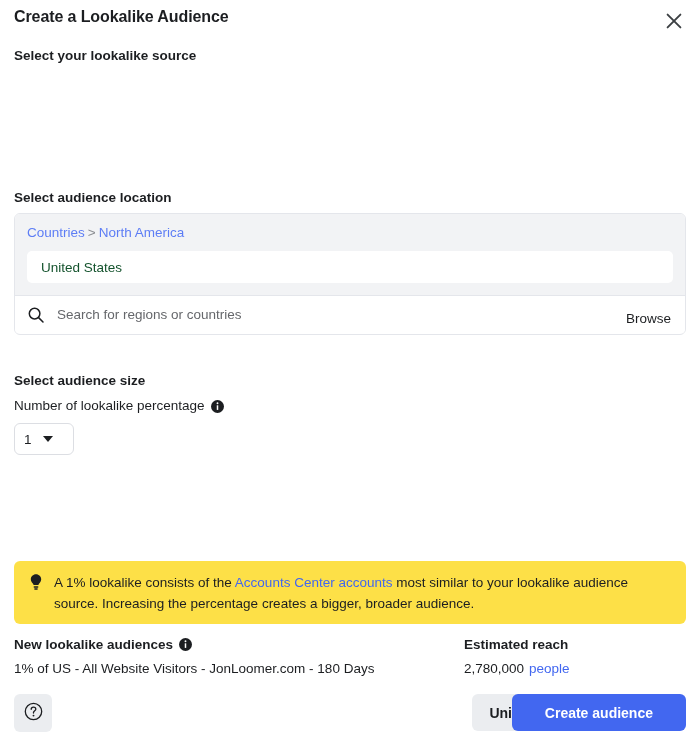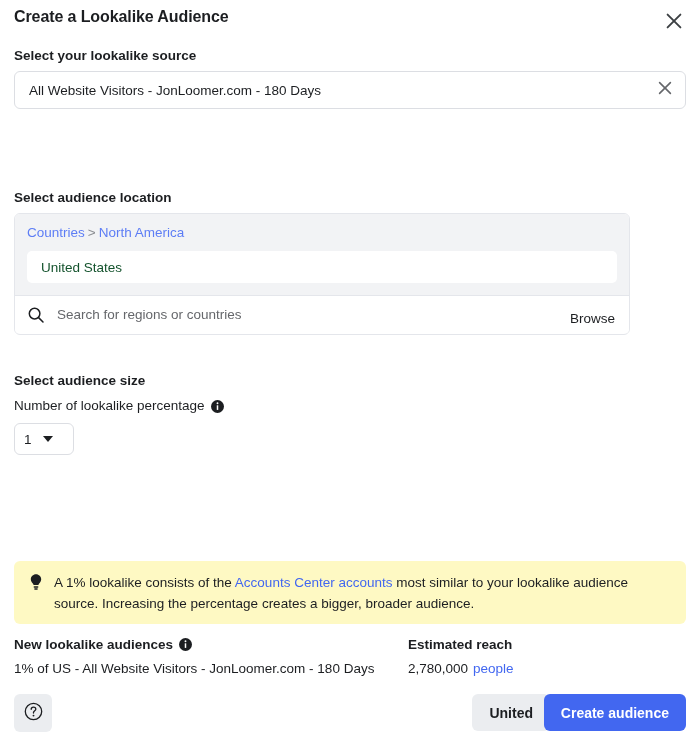--- a/index.html
+++ b/index.html
@@ -59,21 +59,21 @@
   .create-src-label { font-size:13.5px; color:#1c1e21; }
   .caret {
     width:0;height:0;margin-left:12px;
     border-left:5px solid transparent;border-right:5px solid transparent;
     border-top:6px solid #1c1e21;
   }
 
   
   .lbl-location { position:absolute; left:14px; top:190px; }
   .loc-panel {
-    position:absolute; left:14px; top:213px; width:616px; height:122px;
+    position:absolute; left:14px; top:213px; width:672px; height:122px;
     border:1px solid #e4e6eb; border-radius:6px; overflow:hidden; background:#fff;
   }
   .loc-top { background:#f2f3f5; padding:10px 12px 12px 12px; }
   .breadcrumb { font-size:13.5px; line-height:18px; white-space:nowrap; }
   .bc-link { color:#5d7df5; cursor:pointer; }
   .bc-sep { color:#8a8d91; margin:0 3px; }
   .loc-selected {
     margin-top:9px; height:32px; background:#fff; border-radius:5px;
     display:flex; align-items:center; padding-left:14px;
     font-size:13.5px; color:#14532d;
@@ -133,51 +133,51 @@
     position:absolute; top:0; font-size:11.5px; color:#9a9da1;
     transform:translateX(-50%); white-space:nowrap;
   }
   .tick.active { color:#1c1e21; font-weight:bold; }
   .tick.edge-left { transform:none; left:0 !important; }
   .tick.edge-right { transform:none; right:0; left:auto !important; }
 
   
   .tip-box {
     position:absolute; left:14px; top:561px; width:672px; height:63px;
-    background:#fef9c3; border-radius:6px; display:flex; padding:11px 14px 0 14px;
+    background:#fde047; border-radius:6px; display:flex; padding:11px 14px 0 14px;
   }
   .bulb { width:16px; height:18px; flex:0 0 16px; margin-top:1px; }
   .tip-text {
     margin-left:10px; font-size:13.5px; line-height:21px; color:#1c1e21;
   }
   .tip-link { color:#4267f0; cursor:pointer; }
 
   
   .summary { position:absolute; left:14px; top:637px; width:672px; }
   .sum-head { display:flex; font-size:13.5px; font-weight:bold; color:#1c1e21; }
-  .sum-col-a { width:394px; display:flex; align-items:center; }
+  .sum-col-a { width:450px; display:flex; align-items:center; }
   .sum-row { display:flex; margin-top:9px; font-size:13.5px; color:#1c1e21; }
   .reach-people { color:#4267f0; margin-left:5px; cursor:pointer; }
 
   
   .footer {
     position:absolute; left:0; bottom:0; width:700px; height:60px;
   }
   .help-btn {
     position:absolute; left:14px; top:11px; width:38px; height:38px;
     background:#ebedf0; border:0; border-radius:6px; cursor:pointer;
     display:flex; align-items:center; justify-content:center;
   }
   .cancel-btn {
     position:absolute; right:150px; top:11px; height:37px; padding:0 17px;
     background:#ebedf0; border:0; border-radius:6px; cursor:pointer;
     font-family:inherit; font-size:14px; font-weight:bold; color:#1c1e21;
   }
   .create-btn {
-    position:absolute; right:14px; top:11px; height:37px; padding:0 17px;
+    position:absolute; right:14px; top:11px; height:37px; padding:0 33px;
     background:#4267f0; border:0; border-radius:6px; cursor:pointer;
     font-family:inherit; font-size:14px; font-weight:bold; color:#fff;margin-left:40px;
   }
 </style>
 </head>
 <body>
 
 <div class="dialog">
 
   <div class="header">
@@ -186,30 +186,20 @@
       <span>
         <svg width="18" height="18" viewBox="0 0 18 18" aria-hidden="true">
           <path d="M2.6 2.6 L15.4 15.4 M15.4 2.6 L2.6 15.4" stroke="#3c4043" stroke-width="1.9" stroke-linecap="round"></path>
         </svg>
       </span>
     </button>
   </div>
 
   <div class="section-label lbl-source">Select your lookalike source</div>
 
-  <div class="source-field">
-    <div class="source-value">All Website Visitors - JonLoomer.com - 180 Days</div>
-    <div class="source-clear">
-      <span>
-        <svg width="16" height="16" viewBox="0 0 16 16" aria-hidden="true">
-          <path d="M2.6 2.6 L13.4 13.4 M13.4 2.6 L2.6 13.4" stroke="#65676b" stroke-width="1.6" stroke-linecap="round"></path>
-        </svg>
-      </span>
-    </div>
-  </div>
 
 
   <div class="section-label lbl-location">Select audience location</div>
 
   <div class="loc-panel">
     <div class="loc-top">
       <div class="breadcrumb">
         <span class="bc-link">Countries</span><span class="bc-sep">&gt;</span><span class="bc-link">North America</span>
       </div>
       <div class="loc-selected">United States</div>

